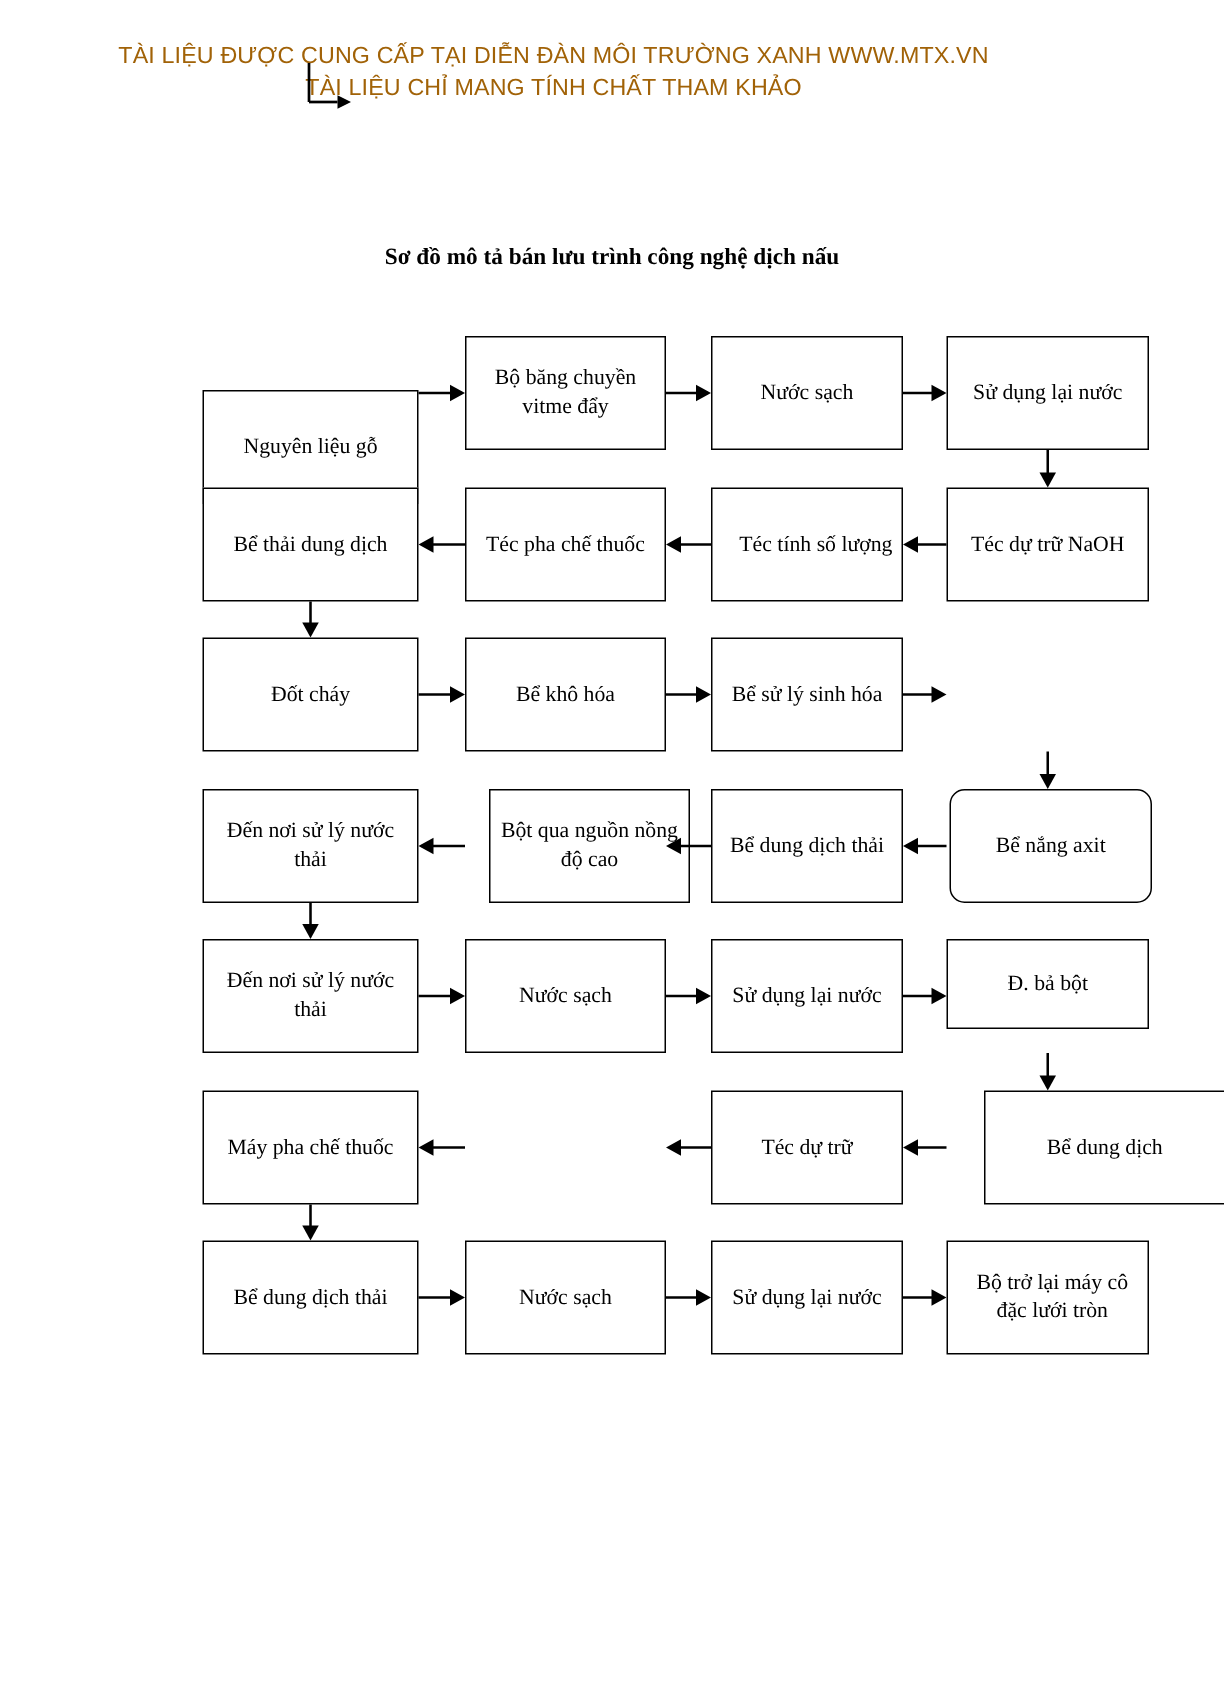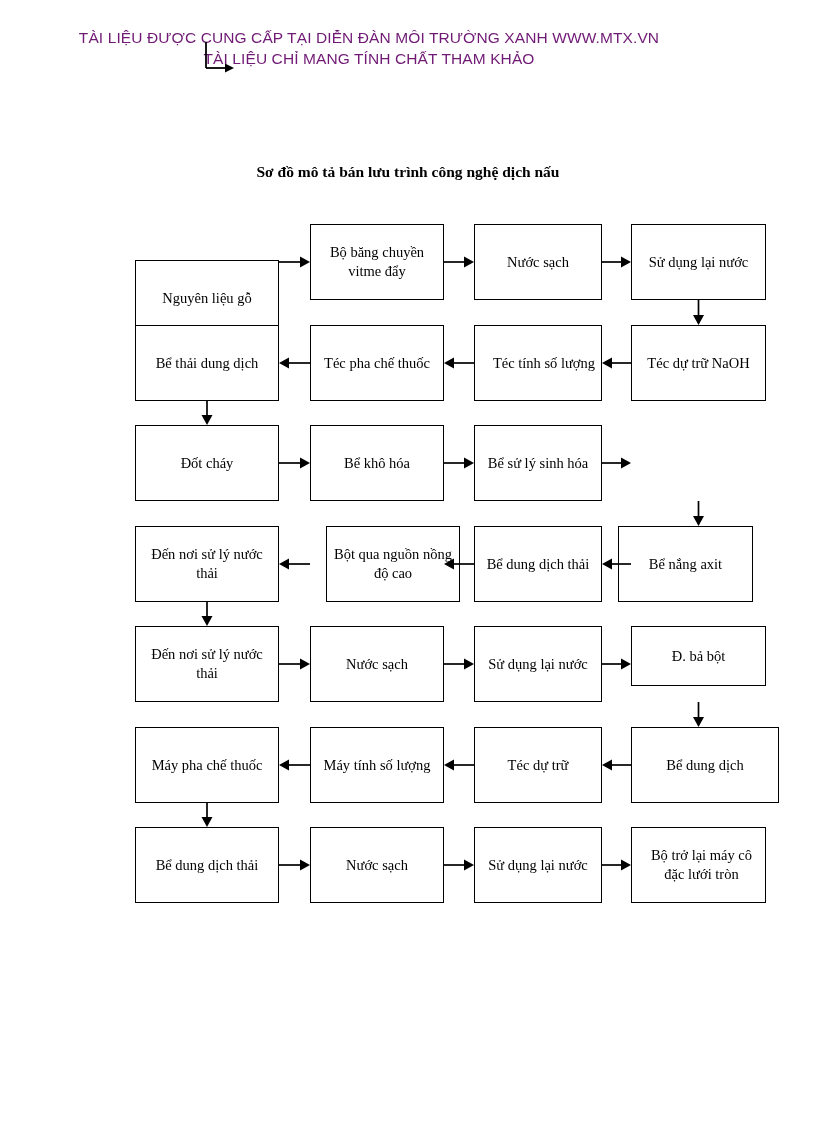--- a/index.html
+++ b/index.html
@@ -14,21 +14,21 @@
     font-family: "Liberation Serif", "DejaVu Serif", serif;
     overflow: hidden;
   }
 
   
   .wm {
     position: absolute;
     left: 0;
     width: 738px;
     text-align: center;
-    color: #701a75;
+    color: #a16207;
     font-family: "Liberation Sans", sans-serif;
     font-size: 15.5px;
     letter-spacing: 0.1px;
     white-space: nowrap;
   }
   .wm1 { top: 29px; }
   .wm2 { top: 50px; }
 
   
   .elbow {
@@ -132,45 +132,42 @@
     </div>
     <div class="node" style="left: 135px; top: 526px; width: 144px; height: 76px;">
       <span>Đến nơi sử lý nước thải</span>
     </div>
     <div class="node" style="left: 326px; top: 526px; width: 134px; height: 76px;">
       <span>Bột qua nguồn nồng độ cao</span>
     </div>
     <div class="node" style="left: 474px; top: 526px; width: 128px; height: 76px;">
       <span>Bể dung dịch thải</span>
     </div>
-    <div class="node" style="left: 618px; top: 526px; width: 135px; height: 76px;">
+    <div class="node" style="left: 633px; top: 526px; width: 135px; height: 76px; border-radius: 10px;">
       <span>Bể nắng axit</span>
     </div>
     <div class="node" style="left: 135px; top: 626px; width: 144px; height: 76px;">
       <span>Đến nơi sử lý nước thải</span>
     </div>
     <div class="node" style="left: 310px; top: 626px; width: 134px; height: 76px;">
       <span>Nước sạch</span>
     </div>
     <div class="node" style="left: 474px; top: 626px; width: 128px; height: 76px;">
       <span>Sử dụng lại nước</span>
     </div>
     <div class="node" style="left: 631px; top: 626px; width: 135px; height: 60px;">
       <span>Đ. bả bột</span>
     </div>
     <div class="node" style="left: 135px; top: 727px; width: 144px; height: 76px;">
       <span>Máy pha chế thuốc</span>
     </div>
-    <div class="node" style="left: 310px; top: 727px; width: 134px; height: 76px;">
-      <span>Máy tính số lượng</span>
-    </div>
     <div class="node" style="left: 474px; top: 727px; width: 128px; height: 76px;">
       <span>Téc dự trữ</span>
     </div>
-    <div class="node" style="left: 631px; top: 727px; width: 148px; height: 76px; text-align: center;">
+    <div class="node" style="left: 656px; top: 727px; width: 161px; height: 76px; text-align: center;">
       <span>Bể dung dịch</span>
     </div>
     <div class="node" style="left: 135px; top: 827px; width: 144px; height: 76px;">
       <span>Bể dung dịch thải</span>
     </div>
     <div class="node" style="left: 310px; top: 827px; width: 134px; height: 76px;">
       <span>Nước sạch</span>
     </div>
     <div class="node" style="left: 474px; top: 827px; width: 128px; height: 76px;">
       <span>Sử dụng lại nước</span>

